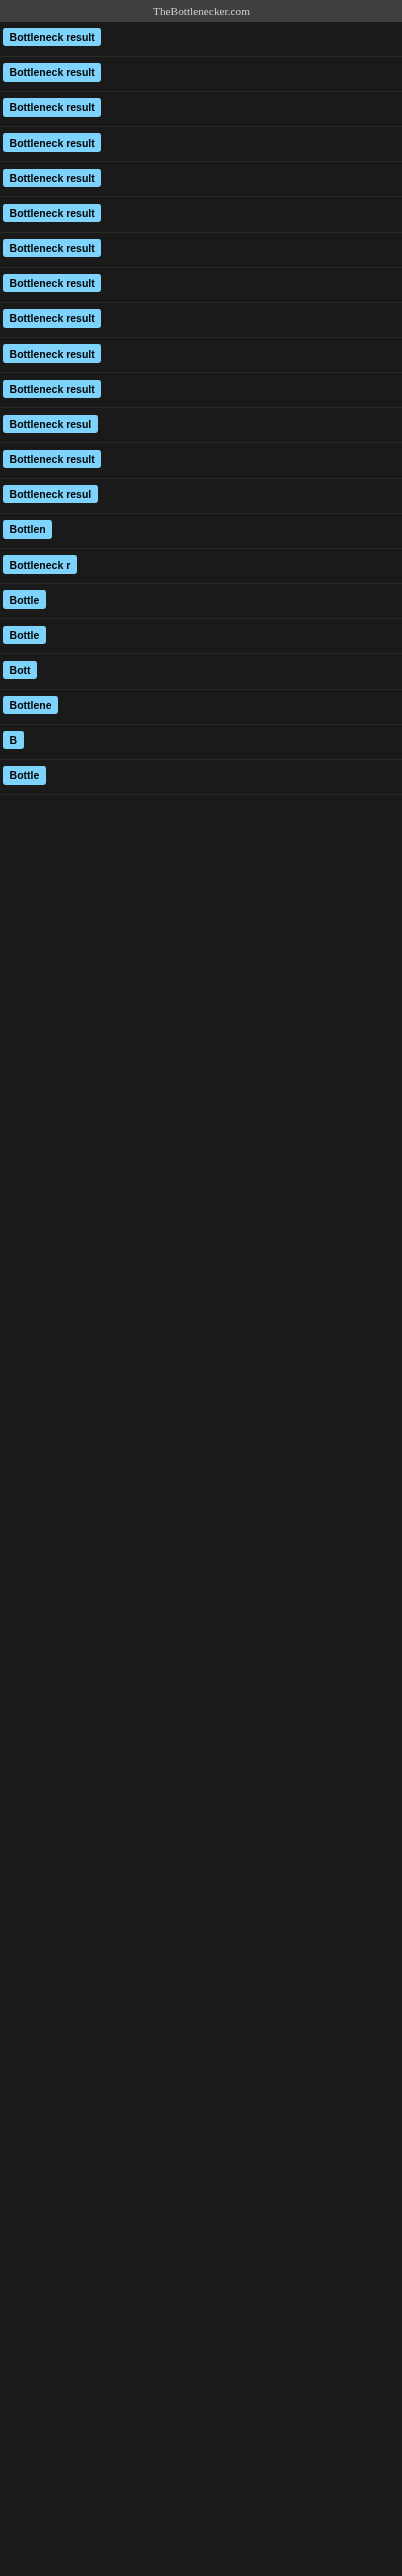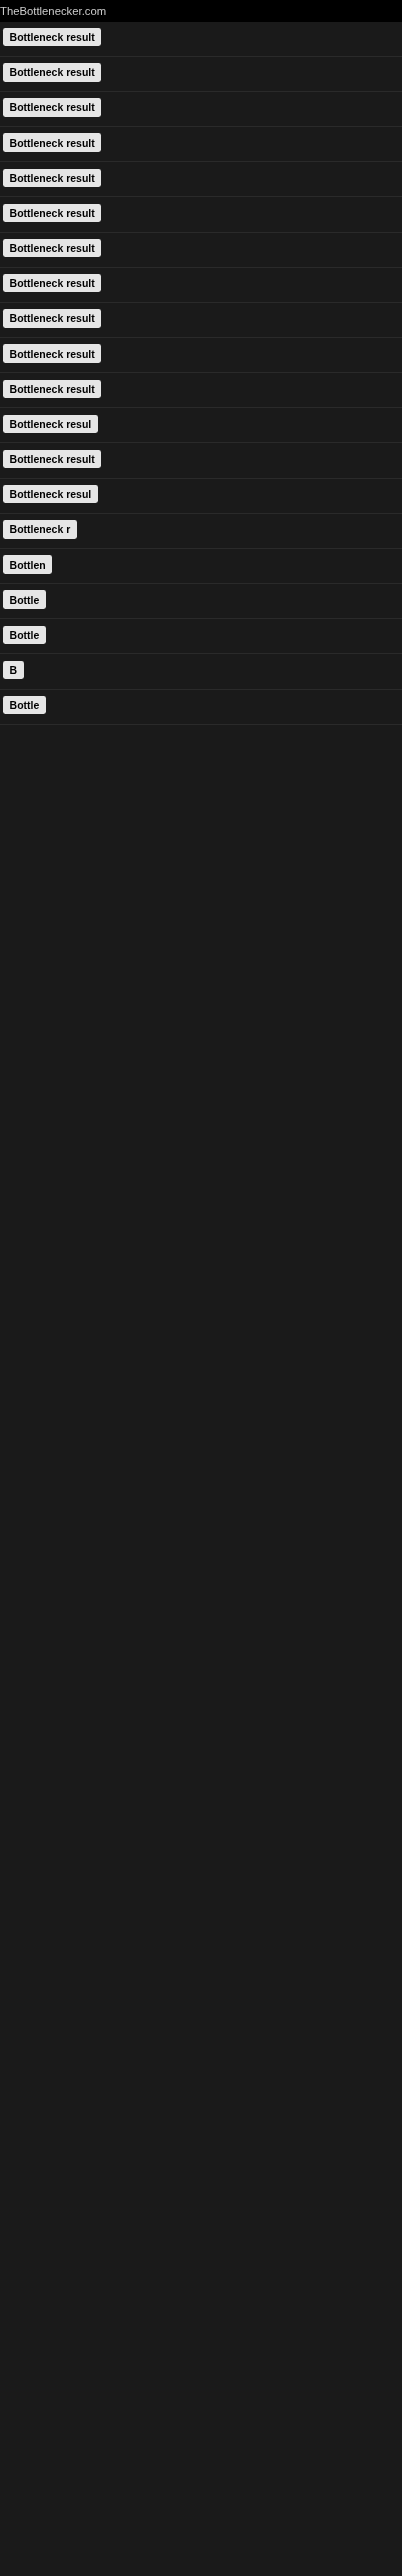--- a/index.html
+++ b/index.html
@@ -10,30 +10,31 @@
 
     body {
       width: 403px;
       min-height: 2576px;
       background-color: #1a1a1a;
       font-family: Arial, sans-serif;
       position: relative;
     }
 
     .site-title {
-      text-align: left;
+      text-align: center;
       color: #cccccc;
       font-size: 11.3px;
       padding: 4.8px 0;
-      background-color: #000000;
+      background-color: #404040;
+      font-family: Liberation Serif, serif;
     }
 
     .bottleneck-badge {
       display: inline-block;
-      background-color: #e5e5e5;
+      background-color: #7dd3fc;
       color: #000000;
       font-size: 10.5px;
       font-weight: bold;
       padding: 3.2px 6.4px;
       border-radius: 2.4px;
       white-space: nowrap;
       overflow: hidden;
     }
 
     .result-row {
@@ -56,20 +57,22 @@
     <div class="result-row"><span class="bottleneck-badge">Bottleneck result</span></div>
     <div class="result-row"><span class="bottleneck-badge">Bottleneck result</span></div>
     <div class="result-row"><span class="bottleneck-badge">Bottleneck result</span></div>
     <div class="result-row"><span class="bottleneck-badge">Bottleneck result</span></div>
     <div class="result-row"><span class="bottleneck-badge">Bottleneck result</span></div>
     <div class="result-row"><span class="bottleneck-badge">Bottleneck result</span></div>
     <div class="result-row"><span class="bottleneck-badge">Bottleneck result</span></div>
     <div class="result-row"><span class="bottleneck-badge">Bottleneck resul</span></div>
     <div class="result-row"><span class="bottleneck-badge">Bottleneck result</span></div>
     <div class="result-row"><span class="bottleneck-badge">Bottleneck resul</span></div>
+    <div class="result-row"><span class="bottleneck-badge">Bottlen</span></div>
     <div class="result-row"><span class="bottleneck-badge">Bottleneck r</span></div>
-    <div class="result-row"><span class="bottleneck-badge">Bottlen</span></div>
     <div class="result-row"><span class="bottleneck-badge">Bottle</span></div>
     <div class="result-row"><span class="bottleneck-badge">Bottle</span></div>
+    <div class="result-row"><span class="bottleneck-badge">Bott</span></div>
+    <div class="result-row"><span class="bottleneck-badge">Bottlene</span></div>
     <div class="result-row"><span class="bottleneck-badge">B</span></div>
     <div class="result-row"><span class="bottleneck-badge">Bottle</span></div>
   </div>
 
 
 </body></html>

